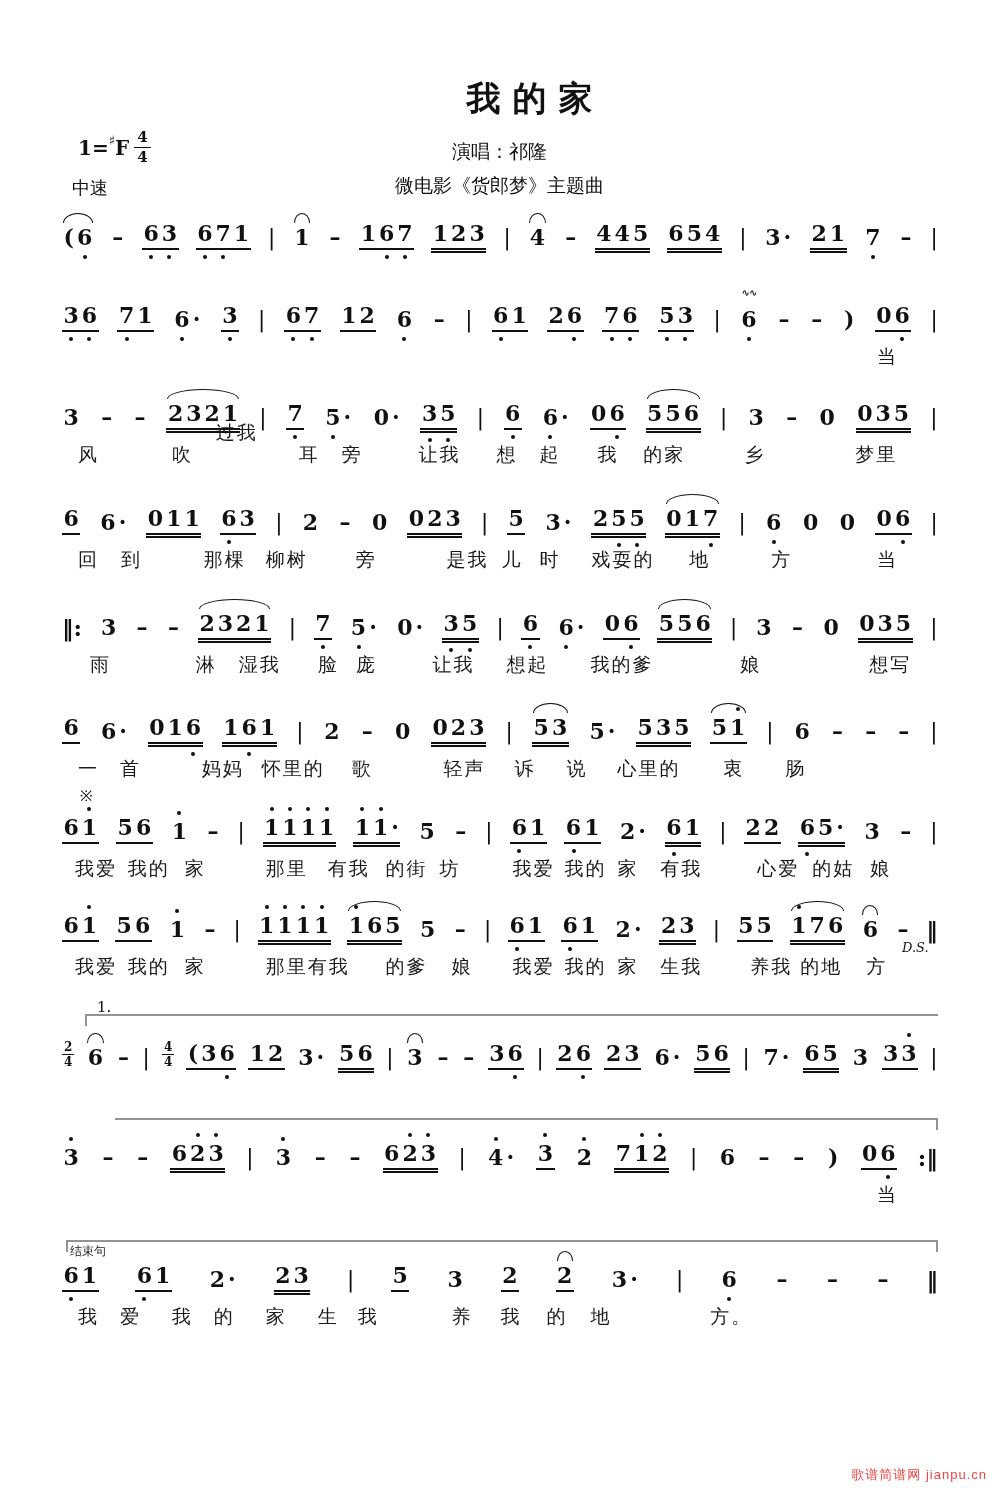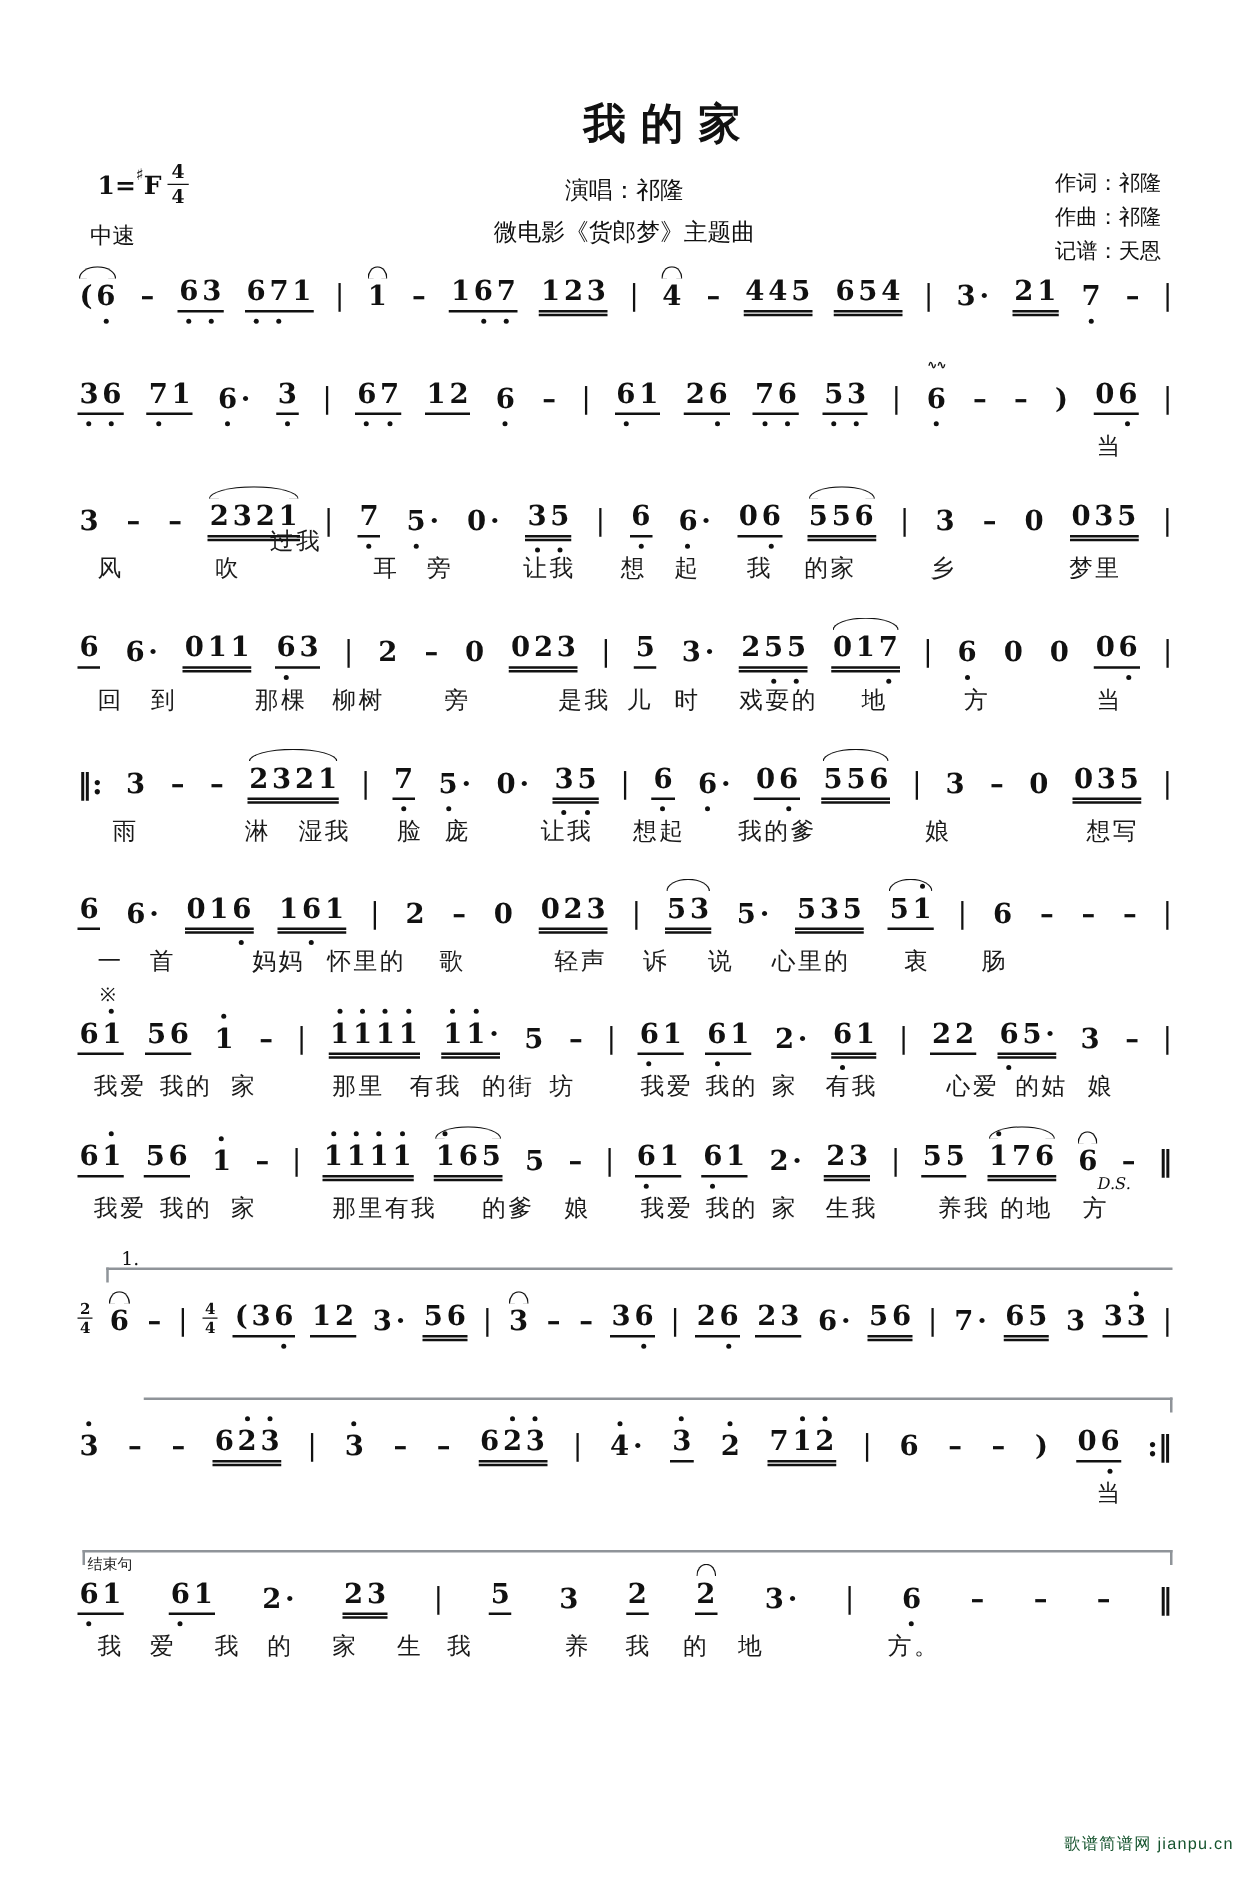--- a/index.html
+++ b/index.html
@@ -46,21 +46,21 @@
   .ts .d{padding-top:1px;}
   .lyr{position:absolute;font-size:19px;letter-spacing:2px;white-space:nowrap;color:#1a1a1a;}
   .mark{position:absolute;font-family:"DejaVu Serif",serif;font-size:15px;}
   .ds{position:absolute;font-family:"DejaVu Serif",serif;font-style:italic;font-size:13px;}
   .vline{position:absolute;height:0;border-top:2.5px solid #8f9499;}
   .vhook{position:absolute;width:0;height:12px;border-left:2.5px solid #8f9499;}
   .vlabel{position:absolute;font-family:"DejaVu Serif",serif;font-size:15px;font-weight:400;}
   .blabel{position:absolute;font-size:12px;color:#222;}
   
   .footer-credit{position:absolute;left:630px;top:1352px;font-size:19px;}
-  .watermark{position:absolute;right:12px;top:1466px;font-size:13px;color:#14532d;letter-spacing:1px;margin-left:28px;}
+  .watermark{position:absolute;right:12px;top:1466px;font-size:13px;color:#ef4444;letter-spacing:1px;margin-left:28px;}
 </style>
 </head>
 <body>
 
 <div class="page">
 
   <div class="title">我的家</div>
 
   <div class="keyblock">
     <span>1=</span>
@@ -69,25 +69,20 @@
     <span class="frac">
       <span class="n">4</span>
       <span class="d">4</span>
     </span>
   </div>
 
   <div class="tempo">中速</div>
   <div class="singer">演唱：祁隆</div>
   <div class="subtitle">微电影《货郎梦》主题曲</div>
 
-  <div class="credits">
-    <div>作词：祁隆</div>
-    <div>作曲：祁隆</div>
-    <div>记谱：天恩</div>
-  </div>
 
   <div id="score">
       <div class="line" style="top: 218px;">
         <span class="tok arc">
           <span class="dg">(</span>
           <span class="dg">6<i class="od lo"></i></span>
         </span>
         <span class="tok">
           <span class="dg">–</span>
         </span>
@@ -686,21 +681,21 @@
       <div class="lyr" style="left: 26.6%; top: 954px;">那里有我</div>
       <div class="lyr" style="left: 38.6%; top: 954px;">的爹</div>
       <div class="lyr" style="left: 45.2%; top: 954px;">娘</div>
       <div class="lyr" style="left: 51.3%; top: 954px;">我爱</div>
       <div class="lyr" style="left: 56.5%; top: 954px;">我的</div>
       <div class="lyr" style="left: 61.8%; top: 954px;">家</div>
       <div class="lyr" style="left: 66.1%; top: 954px;">生我</div>
       <div class="lyr" style="left: 75.1%; top: 954px;">养我</div>
       <div class="lyr" style="left: 80.1%; top: 954px;">的地</div>
       <div class="lyr" style="left: 86.7%; top: 954px;">方</div>
-      <div class="ds" style="left: 878px; top: 940px;">D.S.</div>
+      <div class="ds" style="left: 902px; top: 940px;">D.S.</div>
       <div class="line" style="top: 1038px;">
         <span class="ts">
           <span class="n">2</span>
           <span class="d">4</span>
         </span>
         <span class="tok arc">
           <span class="dg">6</span>
         </span>
         <span class="tok">
           <span class="dg">–</span>

